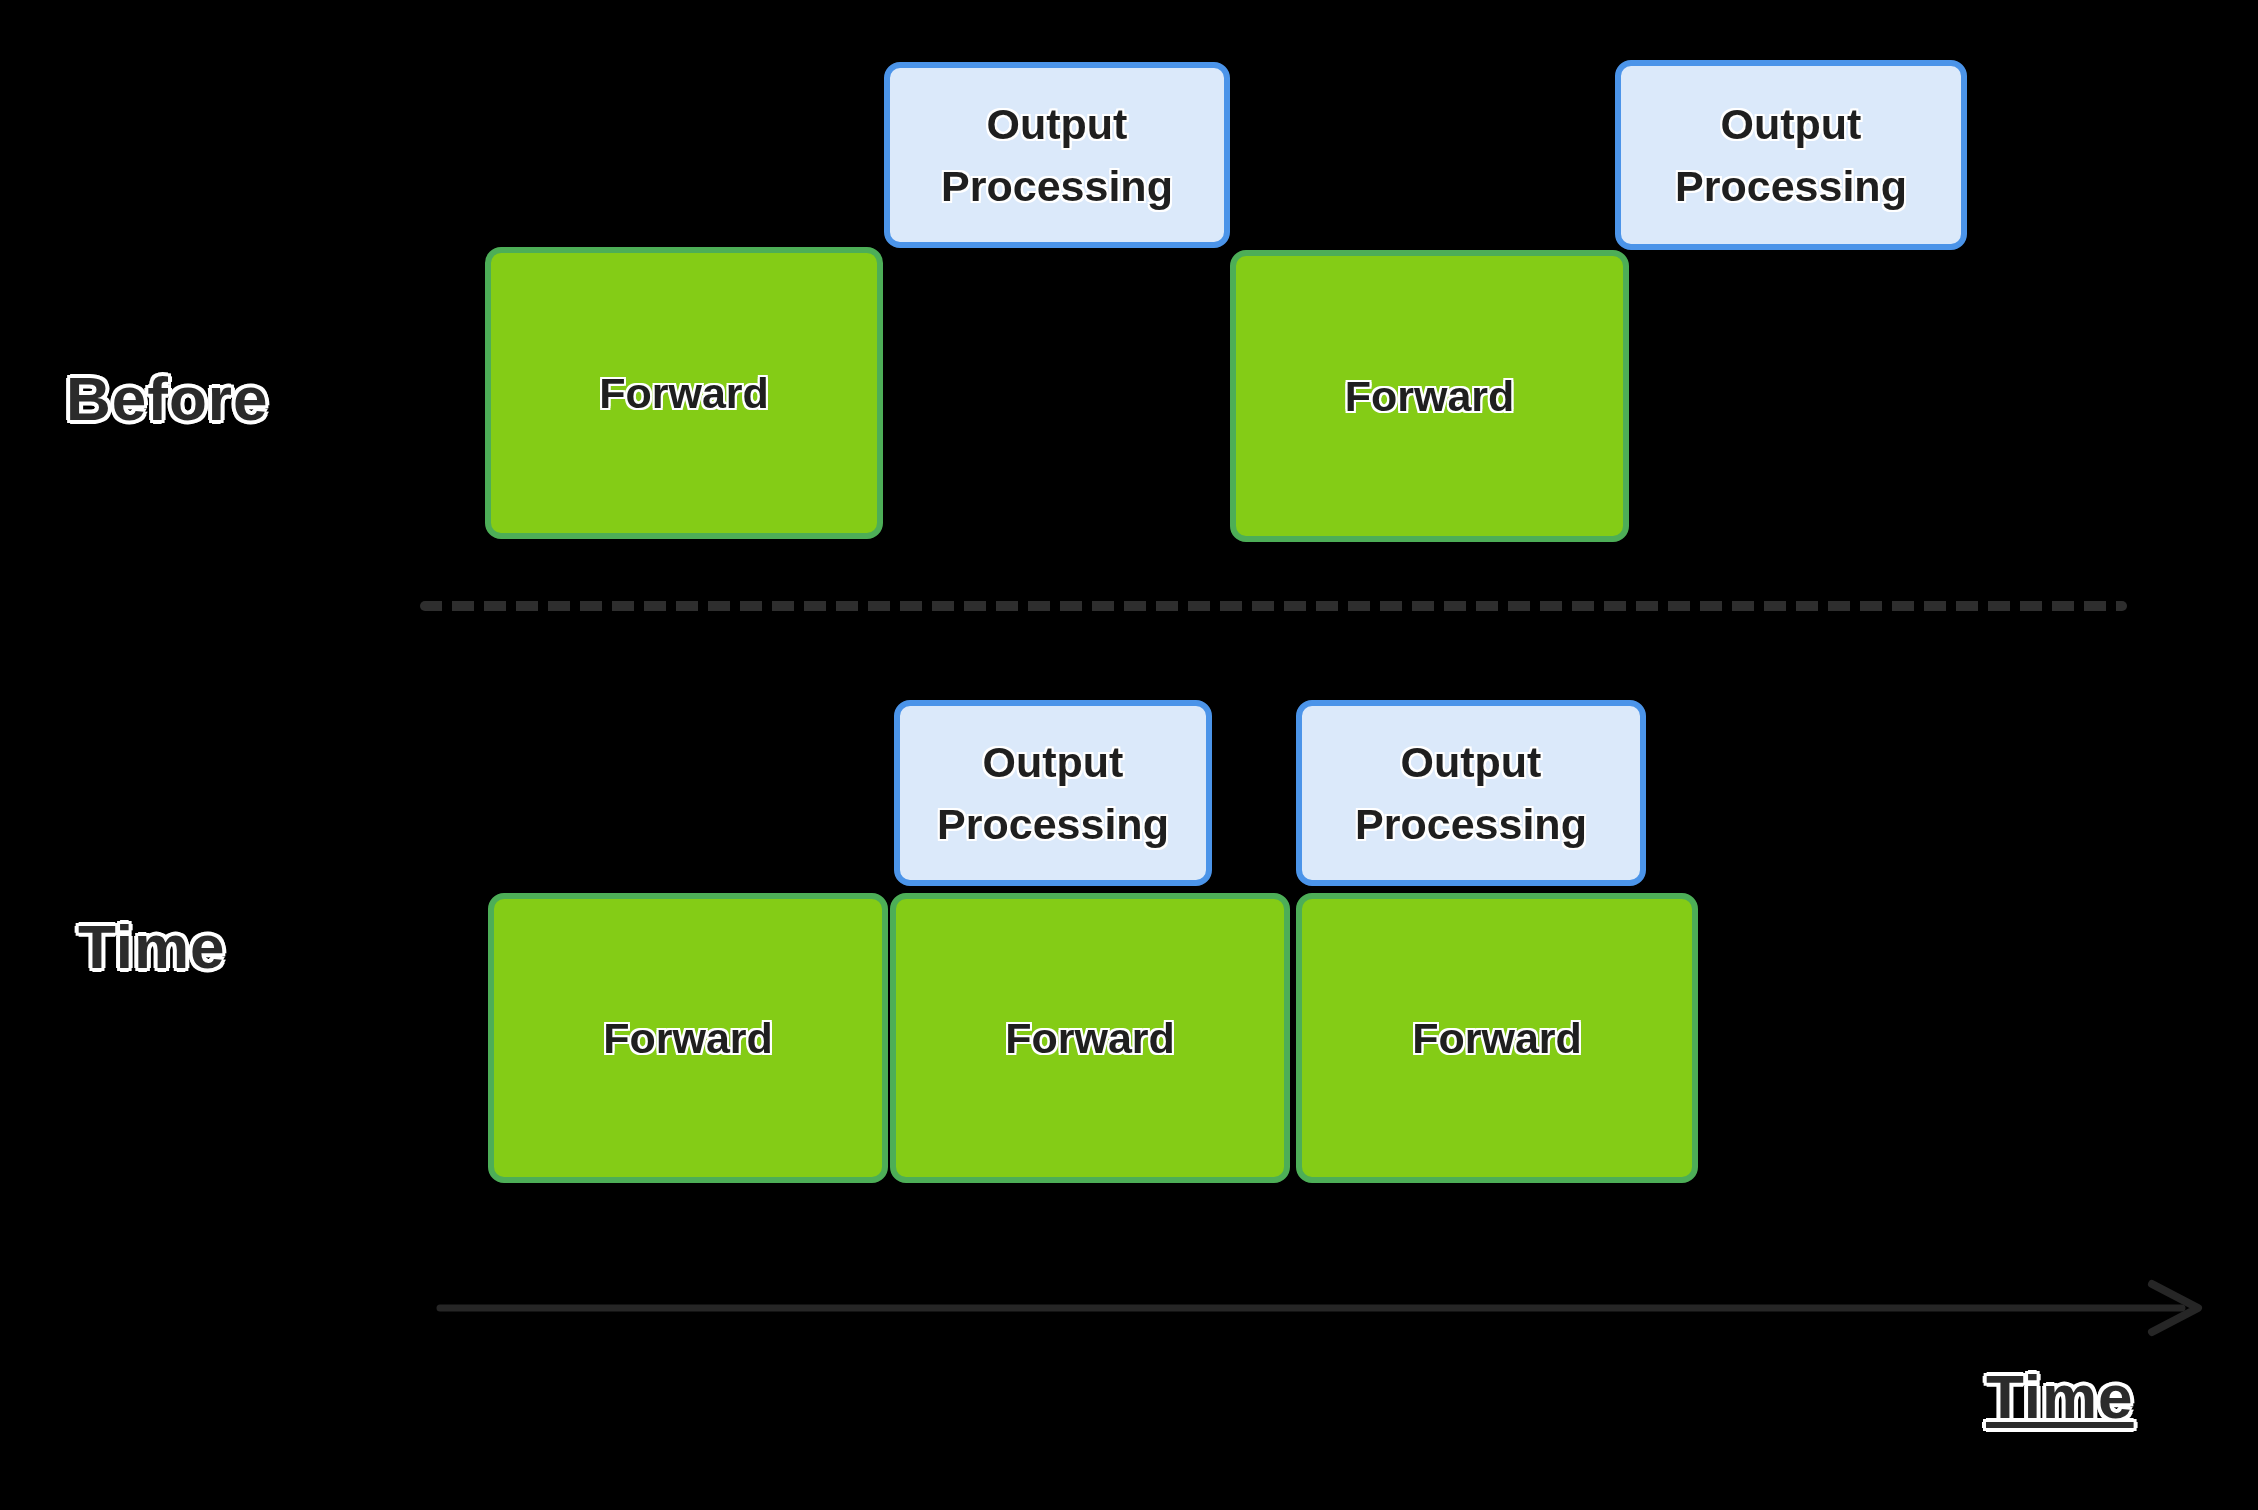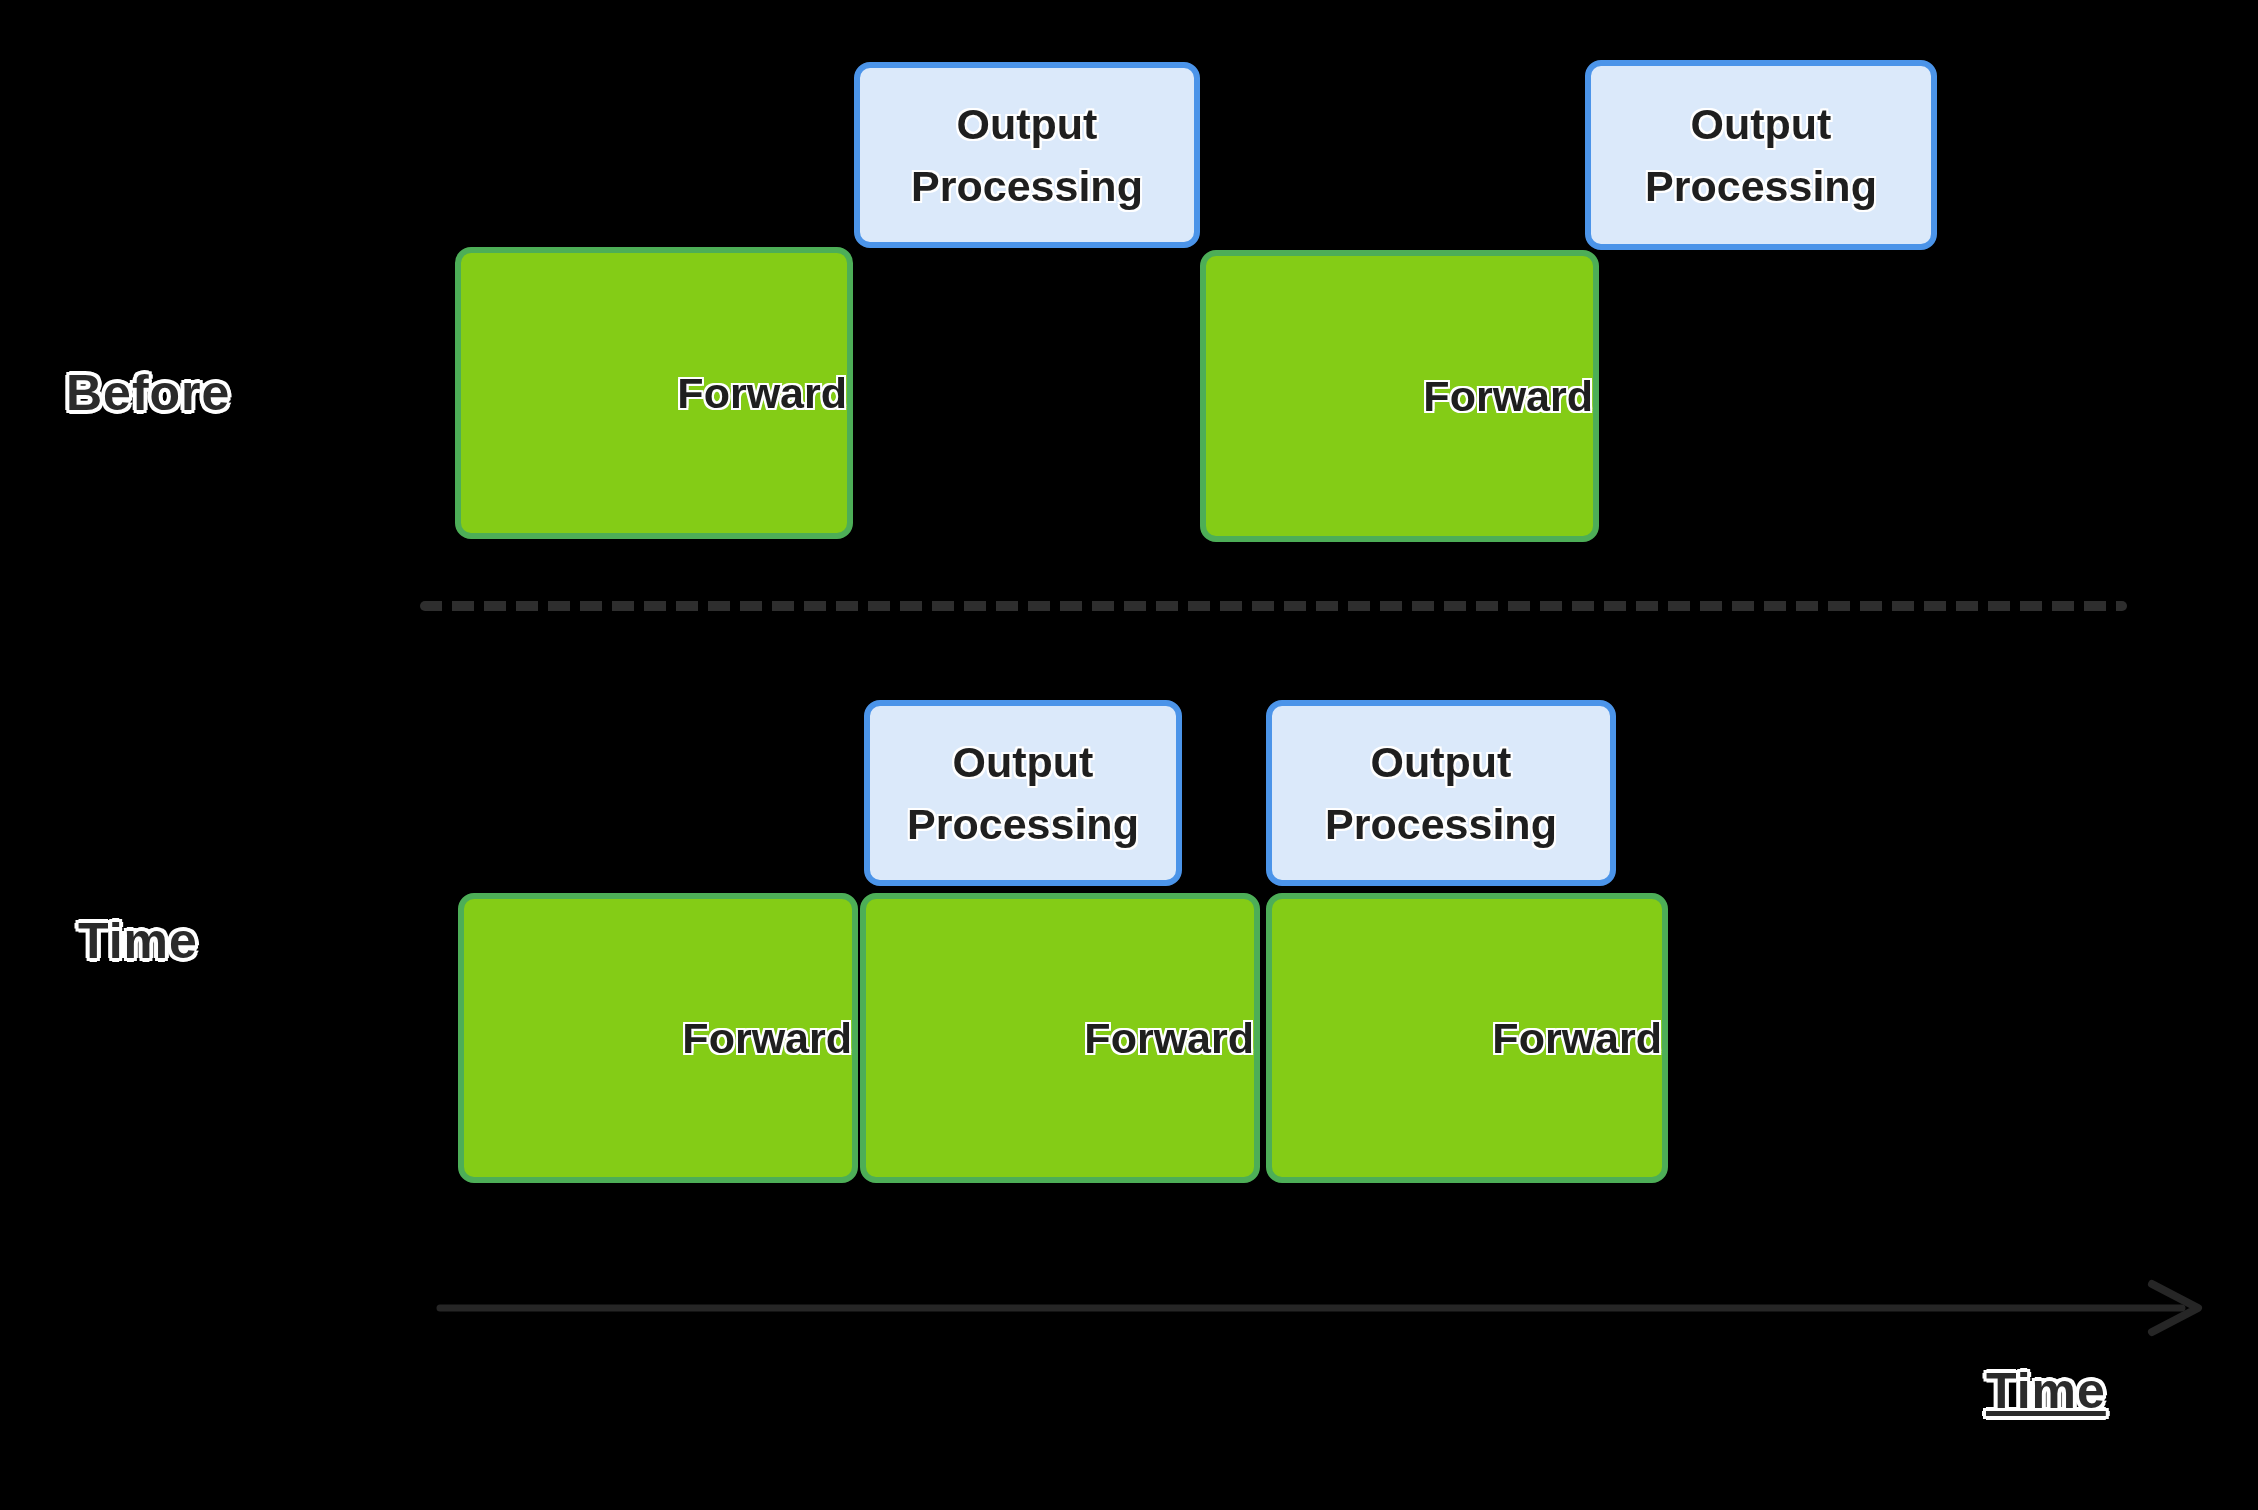--- a/index.html
+++ b/index.html
@@ -11,42 +11,43 @@
     position: relative;
     width: 2258px;
     height: 1510px;
     background: #000000;
     overflow: hidden;
     font-family: "Liberation Sans", sans-serif;
   }
   
   .side-label {
     position: absolute;
-    font-size: 50px;
+    font-size: 62px;
     font-weight: 700;
     line-height: 1;
     color: #2b2b2b;
     letter-spacing: 1px;
     text-shadow:
       4px 0 0 #ffffff, -4px 0 0 #ffffff, 0 4px 0 #ffffff, 0 -4px 0 #ffffff,
       3px 3px 0 #ffffff, -3px 3px 0 #ffffff, 3px -3px 0 #ffffff, -3px -3px 0 #ffffff;
   }
   .label-before { left: 66px;  top: 368px; }
   .label-after  { left: 78px;  top: 916px; }
   .label-time   { left: 1986px; top: 1366px; text-decoration: underline; }
 
   
   .box {
     position: absolute;
     box-sizing: border-box;
     border-radius: 16px;
     display: flex;
     align-items: center;
-    justify-content: flex-end;
+    justify-content: center;
     text-align: center;
+    margin-left: 30px;
   }
   .box .box-label {
     font-size: 43px;
     font-weight: 700;
     line-height: 1.45;
     color: #1f1f1f;
     text-shadow:
       2px 0 0 #ffffff, -2px 0 0 #ffffff, 0 2px 0 #ffffff, 0 -2px 0 #ffffff,
       2px 2px 0 #ffffff, -2px 2px 0 #ffffff, 2px -2px 0 #ffffff, -2px -2px 0 #ffffff;
   }

